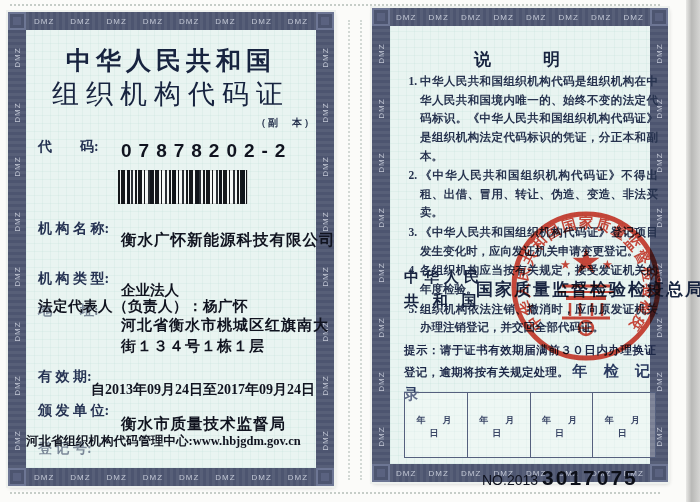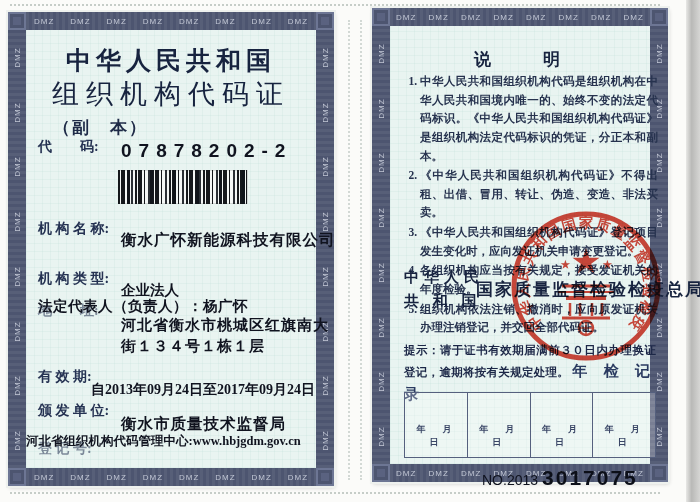--- a/index.html
+++ b/index.html
@@ -40,21 +40,21 @@
   .corner.tl{top:0;left:0;} .corner.tr{top:0;right:0;}
   .corner.bl{bottom:0;left:0;} .corner.br{bottom:0;right:0;}
   .abs{position:absolute;white-space:nowrap;}
   .label{font-size:14px;font-weight:bold;color:#253252;}
   .value{font-weight:bold;color:#10131f;}
   .faint{opacity:.55;}
 
   
   .title1{font-size:25px;font-weight:bold;letter-spacing:5px;color:#17233f;text-align:center;width:100%;}
   .title2{font-size:27px;font-weight:normal;letter-spacing:7px;color:#17233f;text-align:center;width:100%;}
-  .subtitle{font-size:17px;font-weight:bold;color:#1e2a47;text-align:left;width:100%;letter-spacing:2px;margin-left:27px;}
+  .subtitle{font-size:10px;font-weight:bold;color:#1e2a47;text-align:right;width:100%;letter-spacing:2px;}
   .code-value{font-size:19px;letter-spacing:7px;font-family:"Liberation Sans",sans-serif;}
   .barcode{position:absolute;height:34px;
     background:
       repeating-linear-gradient(90deg,#15181c 0 2px,#f4f7f6 2px 3px,#15181c 3px 7px,#f4f7f6 7px 9px,#15181c 9px 10px,#f4f7f6 10px 13px,#2a2f35 13px 15px,#f4f7f6 15px 17px),
       #f4f7f6;
     box-shadow:inset 0 0 0 1px rgba(20,25,30,.15);}
   .barcode::after{content:"";position:absolute;inset:0;
     background:repeating-linear-gradient(90deg,transparent 0 9px,#10141a 9px 12px,transparent 12px 23px);}
 
   
@@ -63,21 +63,21 @@
     font-weight:700;text-align:justify;}
   ol.notes li{margin-bottom:1px;}
   .country{font-size:15px;font-weight:bold;letter-spacing:5px;color:#17233f;}
   .authority{font-size:17px;font-weight:bold;letter-spacing:2px;color:#17233f;}
   .notice{font-size:11.5px;font-weight:bold;color:#1c2747;line-height:1.55;white-space:normal;
     text-align:justify;}
   .annual{font-size:15px;font-weight:bold;letter-spacing:6px;color:#2a3a60;}
   .check-table{position:absolute;display:flex;border:1px solid #55607e;background:rgba(255,255,255,.25);}
   .check-cell{flex:1;border-right:1px solid #55607e;position:relative;}
   .check-cell:last-child{border-right:none;}
-  .check-cell span{position:absolute;bottom:8px;left:0;right:0;text-align:center;
+  .check-cell span{position:absolute;bottom:17px;left:0;right:0;text-align:center;
     font-size:9px;letter-spacing:4px;color:#3a4666;font-weight:bold;}
   .serial-prefix{font-size:14px;color:#10131f;font-family:"Liberation Sans",sans-serif;}
   .serial-number{font-size:21px;font-weight:bold;color:#0c0f18;letter-spacing:2px;
     font-family:"Liberation Sans",sans-serif;}
 
   .seal{position:absolute;mix-blend-mode:multiply;opacity:.92;}
 </style>
 </head>
 <body>
 

